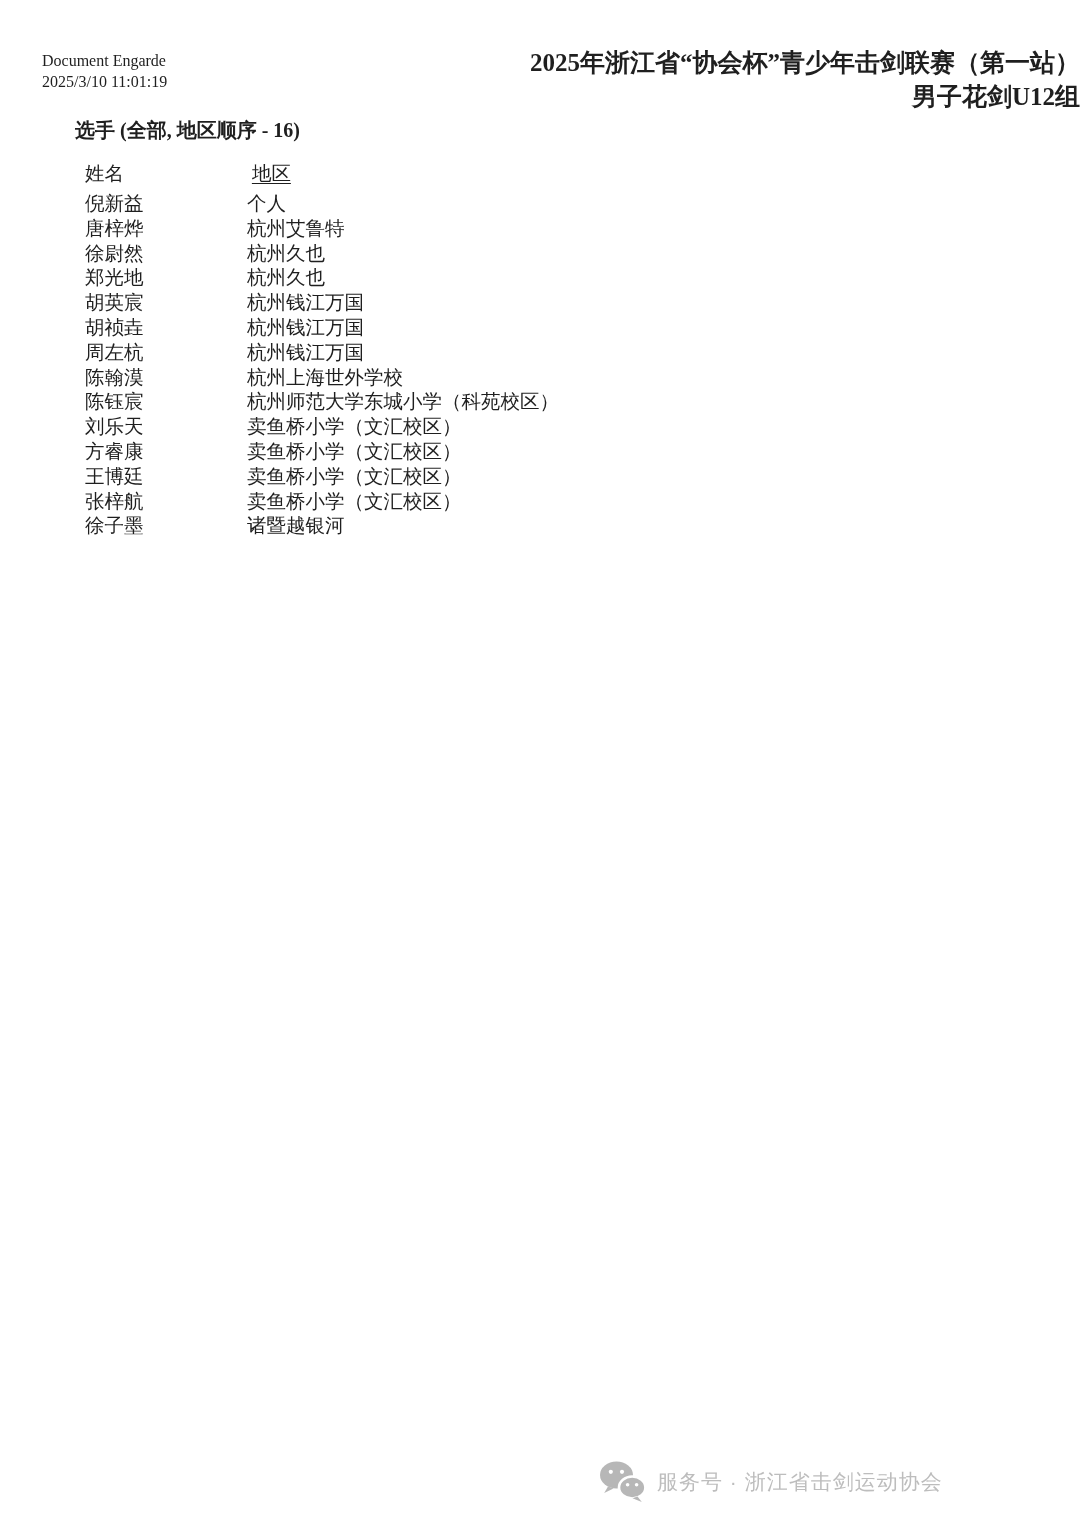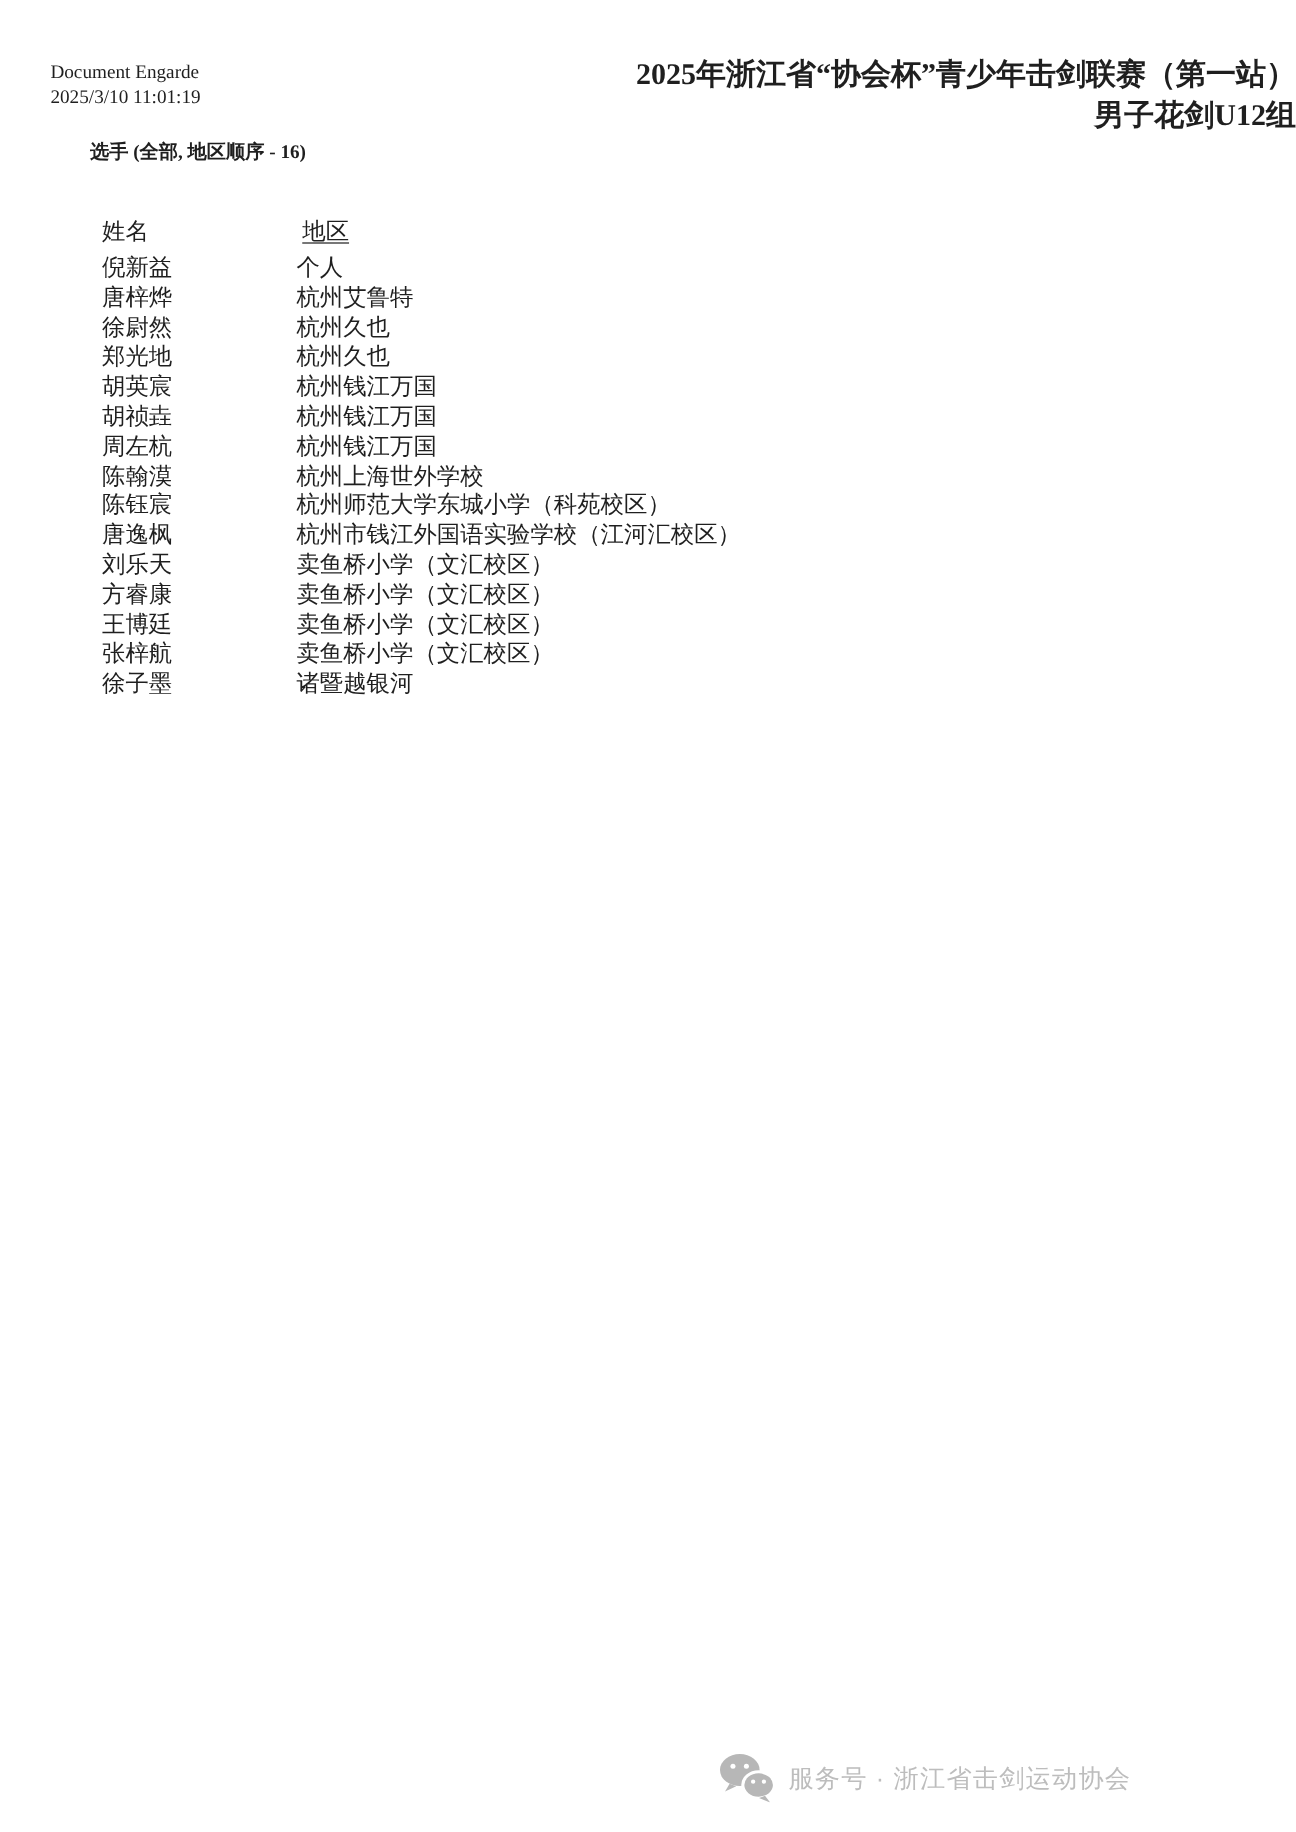--- a/index.html
+++ b/index.html
@@ -12,24 +12,24 @@
   .doc-meta {
     position:absolute; left:42px; top:50px; width:120px;
     text-align:center; font-size:16px; line-height:21px; white-space:nowrap;
   }
   .doc-title {
     position:absolute; left:0; right:0; top:46px;
     text-align:right; font-weight:bold; font-size:25px; line-height:34px;
   }
   .section-title {
     position:absolute; left:75px; top:117px;
-    font-weight:bold; font-size:16px;
+    font-weight:bold; font-size:20px;
   }
   .players-table {
-    position:absolute; left:85px; top:162px; font-size:19.5px;margin-top:20px;
+    position:absolute; left:85px; top:162px; font-size:19.5px;
   }
   .thead { line-height:24px; margin-bottom:6px; }
   .col-name { display:inline-block; width:162px; vertical-align:top; }
   .col-region { display:inline-block; vertical-align:top; }
   .underline { text-decoration:underline; text-underline-offset:3px; }
   .trow { line-height:24.8px; white-space:nowrap; }
   .footer {
     position:absolute; left:599px; top:1461px;
     display:flex; align-items:center; gap:11px;
     font-family:"Liberation Sans","DejaVu Sans",sans-serif;
@@ -62,21 +62,20 @@
     <div id="rows">
         <div class="trow"><span class="col-name">倪新益</span><span class="col-region">个人</span></div>
         <div class="trow"><span class="col-name">唐梓烨</span><span class="col-region">杭州艾鲁特</span></div>
         <div class="trow"><span class="col-name">徐尉然</span><span class="col-region">杭州久也</span></div>
         <div class="trow"><span class="col-name">郑光地</span><span class="col-region">杭州久也</span></div>
         <div class="trow"><span class="col-name">胡英宸</span><span class="col-region">杭州钱江万国</span></div>
         <div class="trow"><span class="col-name">胡祯垚</span><span class="col-region">杭州钱江万国</span></div>
         <div class="trow"><span class="col-name">周左杭</span><span class="col-region">杭州钱江万国</span></div>
         <div class="trow"><span class="col-name">陈翰漠</span><span class="col-region">杭州上海世外学校</span></div>
         <div class="trow"><span class="col-name">陈钰宸</span><span class="col-region">杭州师范大学东城小学（科苑校区）</span></div>
-        <div class="trow"><span class="col-name">唐逸枫</span><span class="col-region">杭州市钱江外国语实验学校（江河汇校区）</span></div>
         <div class="trow"><span class="col-name">刘乐天</span><span class="col-region">卖鱼桥小学（文汇校区）</span></div>
         <div class="trow"><span class="col-name">方睿康</span><span class="col-region">卖鱼桥小学（文汇校区）</span></div>
         <div class="trow"><span class="col-name">王博廷</span><span class="col-region">卖鱼桥小学（文汇校区）</span></div>
         <div class="trow"><span class="col-name">张梓航</span><span class="col-region">卖鱼桥小学（文汇校区）</span></div>
         <div class="trow"><span class="col-name">徐子墨</span><span class="col-region">诸暨越银河</span></div>
       </div>
   </div>
 
   <div class="footer" style="color: rgb(189, 189, 189);">
     <svg class="wx-icon" width="47" height="41" viewBox="0 0 47 41" aria-hidden="true">

